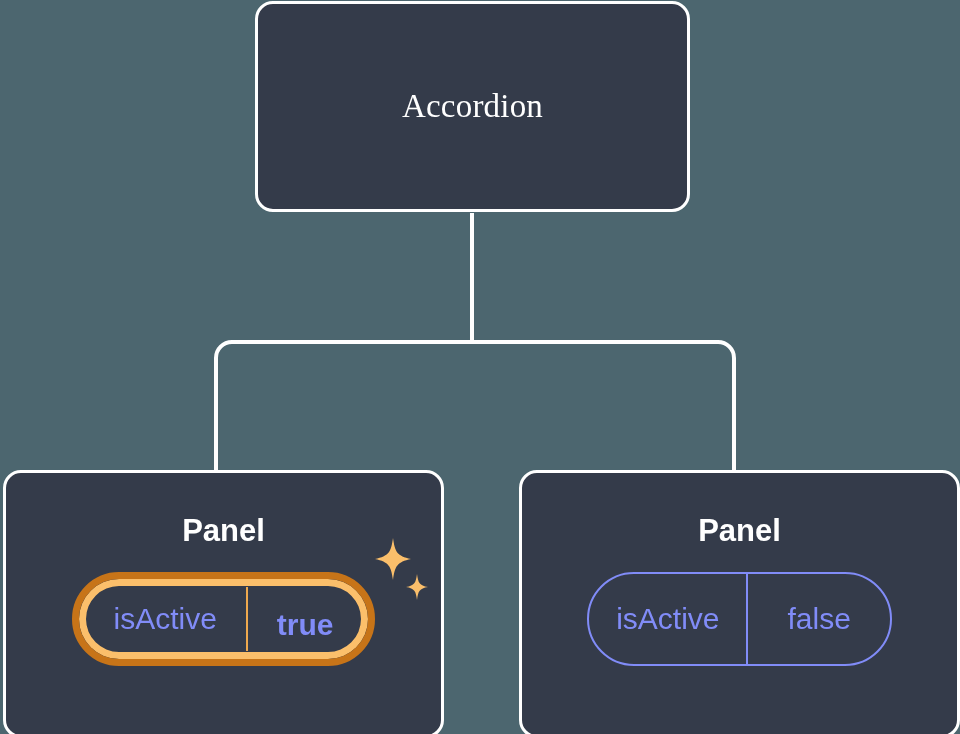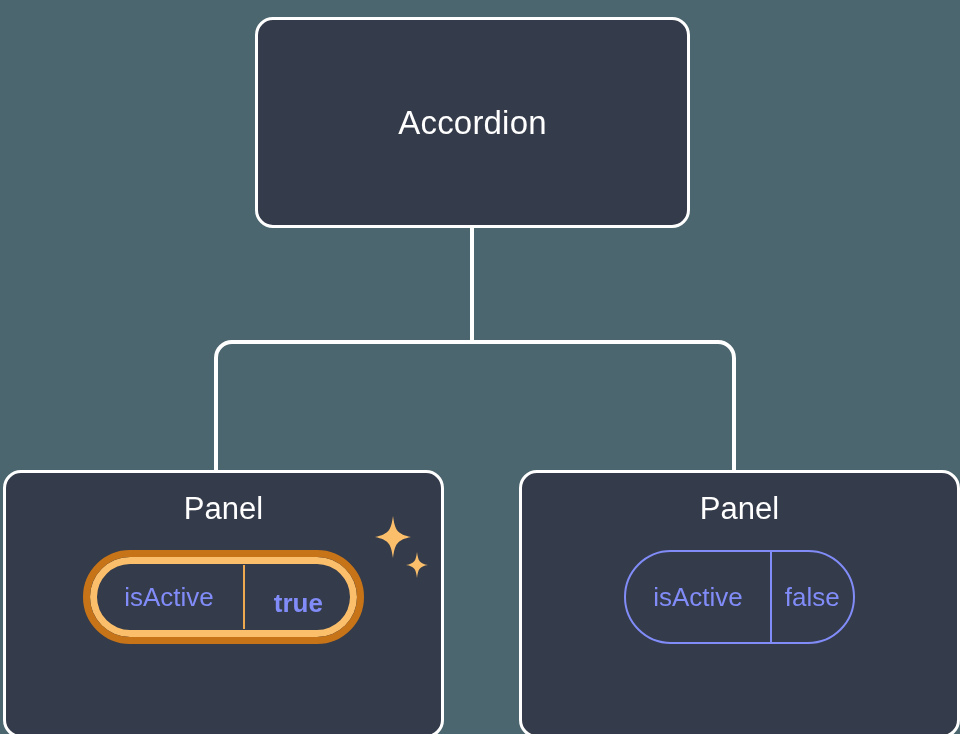--- a/index.html
+++ b/index.html
@@ -34,26 +34,27 @@
   .node {
     position: absolute;
     box-sizing: border-box;
     background: #343b4a;
     border: 3px solid #ffffff;
     border-radius: 18px;
   }
 
   .node-root {
     left: 255px;
-    top: 17px;
+    top: 1px;
     width: 435px;
     height: 211px;
     display: flex;
     align-items: center;
     justify-content: center;
+    font-family: Liberation Serif, serif;
   }
   .node-title-root {
     color: #ffffff;
     font-size: 33px;
     font-weight: 400;
     letter-spacing: 0.2px;
     line-height: 1;
   }
 
   .panel {
@@ -61,25 +62,25 @@
     height: 268px;
     top: 470px;
     padding-top: 0;
     display: block;
     overflow: visible;
   }
   .panel-left  { left: 3px; }
   .panel-right { left: 519px; }
 
   .panel-title {
-    margin-top: 20px;
+    margin-top: 42px;
     text-align: center;
     color: #ffffff;
     font-size: 31px;
-    font-weight: 400;
+    font-weight: 700;
     line-height: 1;
   }
 
   
   .pill-wrap {
     position: relative;
     display: flex;
     justify-content: center;
     margin-top: 26px;
   }
@@ -117,26 +118,26 @@
   .pill-hl .pill-div {
     background: #efa94e;
     width: 2px;
     margin: 8px 0;
   }
 
   .pill-cell {
     display: flex;
     align-items: center;
     justify-content: center;
-    font-size: 26px;
+    font-size: 30px;
     line-height: 1;
     white-space: nowrap;
   }
   .pill-key { padding: 0 27px; }
-  .pill-val { padding: 0 13px; }
+  .pill-val { padding: 0 39px; }
   .pill-hl .pill-key { padding: 0 29px 0 34px; }
   .pill-hl .pill-val { padding: 12px 34px 0 29px; }
 
   
   .sparkles {
     position: absolute;
     right: 8px;
     top: -36px;
     width: 62px;
     height: 70px;

